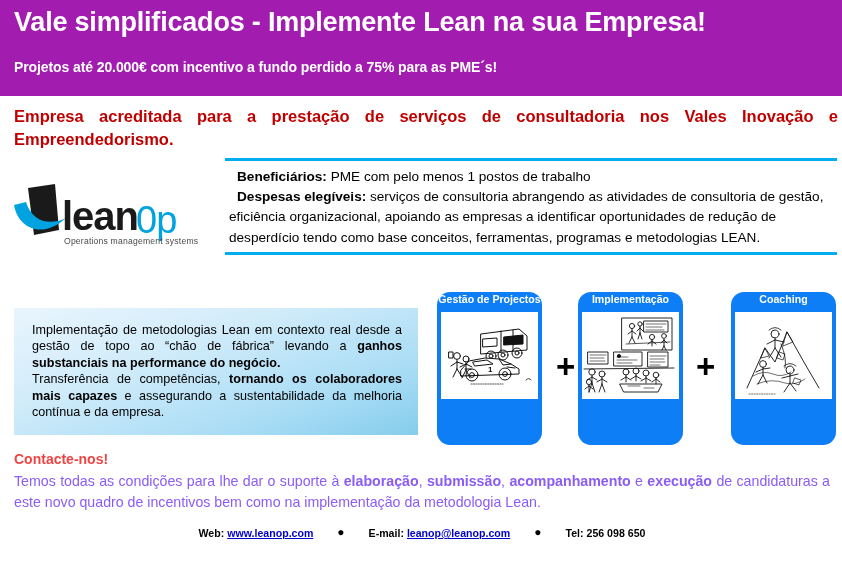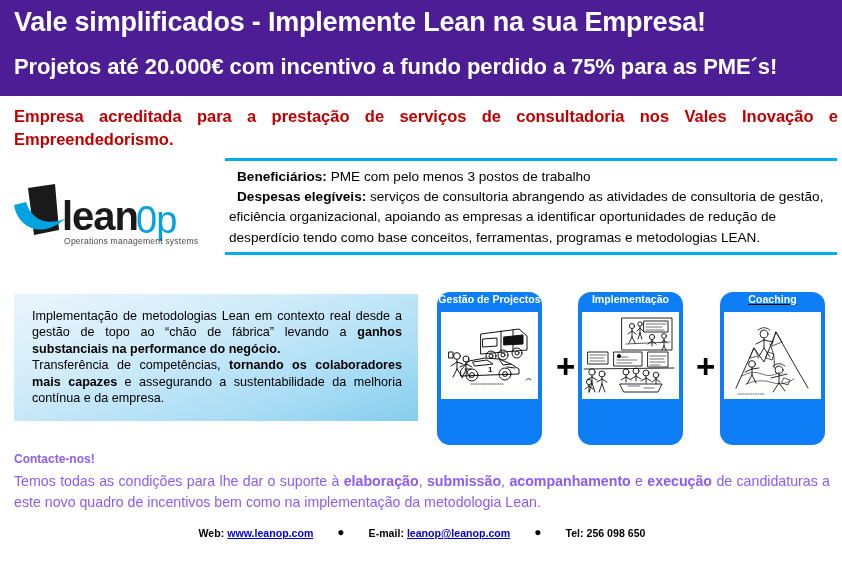--- a/index.html
+++ b/index.html
@@ -10,37 +10,37 @@
     width: 842px;
     height: 583px;
     background: #ffffff;
     font-family: "Liberation Sans", sans-serif;
     overflow: hidden;
     position: relative;
   }
 
   
   .header {
-    background: #4c1d95;
+    background: #a21caf;
     width: 842px;
     height: 96px;
     box-sizing: border-box;
     padding: 4px 0 0 14px;
   }
   .header-title {
     color: #ffffff;
     font-size: 27px;
     font-weight: bold;
     line-height: 36px;
     letter-spacing: -0.2px;
     white-space: nowrap;
   }
   .header-sub {
     color: #ffffff;
-    font-size: 22px;
+    font-size: 14px;
     font-weight: bold;
     line-height: 30px;
     margin-top: 12px;
     letter-spacing: -0.1px;
     white-space: nowrap;
   }
 
   
   .intro {
     padding: 9px 4px 0 14px;
@@ -96,21 +96,21 @@
 
   
   .panels {
     position: relative;
     height: 155px;
     margin-top: 6px;
   }
   .blue-box {
     position: absolute;
     left: 14px;
-    top: 2px;
+    top: 16px;
     width: 404px;
     height: 127px;
     background: linear-gradient(160deg, #e9f5fd 0%, #d2ecfa 35%, #a8dcf5 75%, #85cdec 100%);
     box-sizing: border-box;
     padding: 14px 16px 0 18px;
   }
   .blue-box p {
     margin: 0;
     font-size: 12.6px;
     line-height: 16.4px;
@@ -131,21 +131,21 @@
     position: absolute;
     top: 0;
     width: 105px;
     height: 153px;
     background: #0d7ef5;
     border-radius: 13px;
     box-sizing: border-box;
   }
   .card-1 { left: 0; }
   .card-2 { left: 141px; }
-  .card-3 { left: 283px; text-decoration: underline; }
+  .card-3 { left: 294px; }
   .card-title {
     color: #ffffff;
     font-size: 10.6px;
     font-weight: bold;
     text-align: center;
     line-height: 14px;
     height: 15px;
   }
   .card-img {
     margin: 5px auto 0 auto;
@@ -167,22 +167,22 @@
   }
   .plus-1 { left: 119px; }
   .plus-2 { left: 259px; }
 
   
   .contact {
     padding: 0 12px 0 14px;
     margin-top: 2px;
   }
   .contact-head {
-    color: #8b5cf6;
-    font-size: 12px;
+    color: #ef4444;
+    font-size: 14px;
     font-weight: bold;
     line-height: 20px;
   }
   .contact-body {
     color: #8b5cf6;
     font-size: 14.2px;
     line-height: 21px;
     margin-top: 2px;
     text-align: justify;
     text-align-last: left;
@@ -236,21 +236,21 @@
       <text x="130" y="55" font-family="'Liberation Sans', sans-serif" font-size="38" font-weight="normal" fill="#00a3e0" letter-spacing="-1">0p</text>
 
       <text x="58" y="66" font-family="'Liberation Sans', sans-serif" font-size="8.6" fill="#4a4a4a" letter-spacing="0.2">Operations management systems</text>
     </svg>
   </div>
 
   <div class="benef">
     <div class="rule-top"></div>
     <div class="benef-text">
       <div>
-        <b>Beneficiários:</b><span> PME com pelo menos 3 postos de trabalho</span>
+        <b>Beneficiários:</b><span> PME com pelo menos 1 postos de trabalho</span>
       </div>
       <div>
         <b>Despesas elegíveis:</b><span>  serviços de consultoria abrangendo as atividades de consultoria de gestão, eficiência organizacional, apoiando as empresas a identificar oportunidades de redução de desperdício tendo como base conceitos, ferramentas, programas e metodologias LEAN.</span>
       </div>
     </div>
     <div class="rule-bot"></div>
   </div>
 </div>
 
 <div class="panels">

